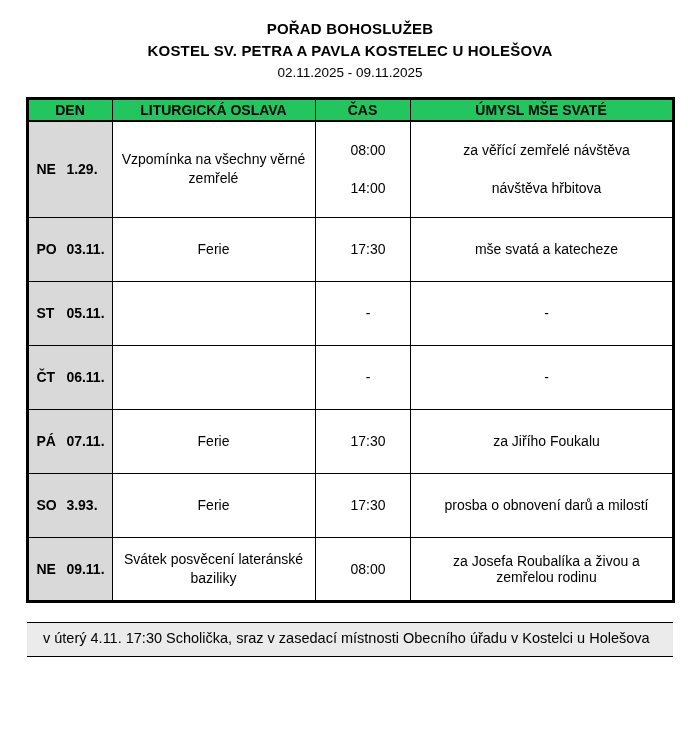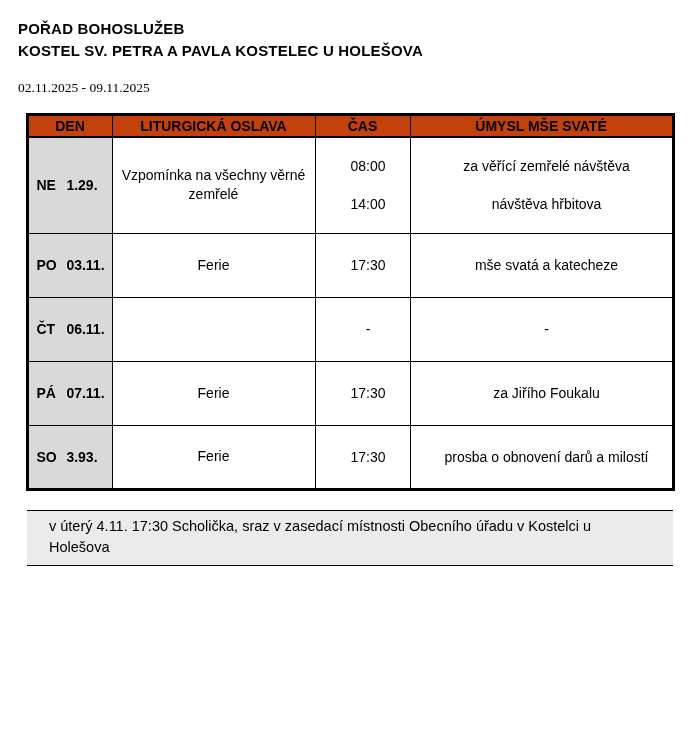--- a/index.html
+++ b/index.html
@@ -1,43 +1,43 @@
 <!DOCTYPE html>
 <html><head>
 <meta charset="utf-8">
 <style>
   * { box-sizing: border-box; }
   html,body { margin:0; padding:0; background:#ffffff; }
   body { font-family:"Liberation Sans", sans-serif; color:#000; }
   .page { width:700px; height:756px; padding:14px 18px 10px; overflow:hidden; }
 
-  .doc-header { margin-top:4px; }
+  .doc-header { text-align:center; margin-top:4px; }
   .title-main, .title-sub { font-size:15px; font-weight:bold; line-height:1.45; letter-spacing:0.2px; }
-  .title-dates { font-size:13.5px; margin-top:18px;font-family:Liberation Serif, serif; }
+  .title-dates { font-size:13.5px; margin-top:3px; }
 
   table.schedule { border-collapse:collapse; table-layout:fixed; width:646px; margin:17px auto 0; border:3px solid #000; }
   col.c-den { width:85px; }
   col.c-lit { width:203px; }
   col.c-cas { width:95px; }
   col.c-umy { width:263px; }
 
   th, td { border:1px solid #000; padding:2px 4px; font-size:14px; vertical-align:middle; }
-  thead th { background:#c2410c; font-weight:bold; height:23px; border-bottom:2px solid #000; text-align:center; }
+  thead th { background:#22c55e; font-weight:bold; height:23px; border-bottom:2px solid #000; text-align:center; }
 
   tbody tr { height:64px; }
   tbody tr.tall { height:96px; }
 
   td.day { background:#d9d9d9; font-weight:bold; padding-left:8px; white-space:nowrap; }
   td.day .abbr { display:inline-block; min-width:26px; }
   td.feast { text-align:center; line-height:1.35; }
   td.time, td.intent { text-align:center;padding-left:15px; }
   .stack { display:flex; flex-direction:column; justify-content:center; gap:20px; }
   .stack > div { line-height:1.3; }
 
-  .footer-note { width:646px; margin:19px auto 0; background:#ebebeb; border-top:1px solid #000; border-bottom:1px solid #000; padding:5px 22px 7px; font-size:14.5px; line-height:1.45; text-align:left; }
+  .footer-note { width:646px; margin:19px auto 0; background:#ebebeb; border-top:1px solid #000; border-bottom:1px solid #000; padding:5px 16px 7px; font-size:14.5px; line-height:1.45; text-align:left; }
 </style>
 </head>
 <body>
 
 <div class="page">
 
   <div class="doc-header">
     <div class="title-main">POŘAD BOHOSLUŽEB</div>
     <div class="title-sub">KOSTEL SV. PETRA A PAVLA KOSTELEC U HOLEŠOVA</div>
     <div class="title-dates">02.11.2025 - 09.11.2025</div>
@@ -84,20 +84,29 @@
         <td class="day">
           <span class="abbr">PO</span>
           <span>03.11.</span>
         </td>
         <td class="feast">Ferie</td>
         <td class="time">17:30</td>
         <td class="intent">mše svatá a katecheze</td>
       </tr>
 
 
+      <tr>
+        <td class="day">
+          <span class="abbr">ST</span>
+          <span>05.11.</span>
+        </td>
+        <td class="feast"></td>
+        <td class="time">-</td>
+        <td class="intent">-</td>
+      </tr>
 
       <tr>
         <td class="day">
           <span class="abbr">ČT</span>
           <span>06.11.</span>
         </td>
         <td class="feast"></td>
         <td class="time">-</td>
         <td class="intent">-</td>
       </tr>
@@ -115,19 +124,28 @@
       <tr>
         <td class="day">
           <span class="abbr">SO</span>
           <span>3.93.</span>
         </td>
         <td class="feast">Ferie</td>
         <td class="time">17:30</td>
         <td class="intent">prosba o obnovení darů a milostí</td>
       </tr>
 
+      <tr>
+        <td class="day">
+          <span class="abbr">NE</span>
+          <span>09.11.</span>
+        </td>
+        <td class="feast">Svátek posvěcení lateránské baziliky</td>
+        <td class="time">08:00</td>
+        <td class="intent">za Josefa Roubalíka a živou a zemřelou rodinu</td>
+      </tr>
 
     </tbody>
   </table>
 
   <div class="footer-note">v úterý 4.11. 17:30 Scholička, sraz v zasedací místnosti Obecního úřadu v Kostelci u Holešova</div>
 
 </div>
 
 </body></html>

